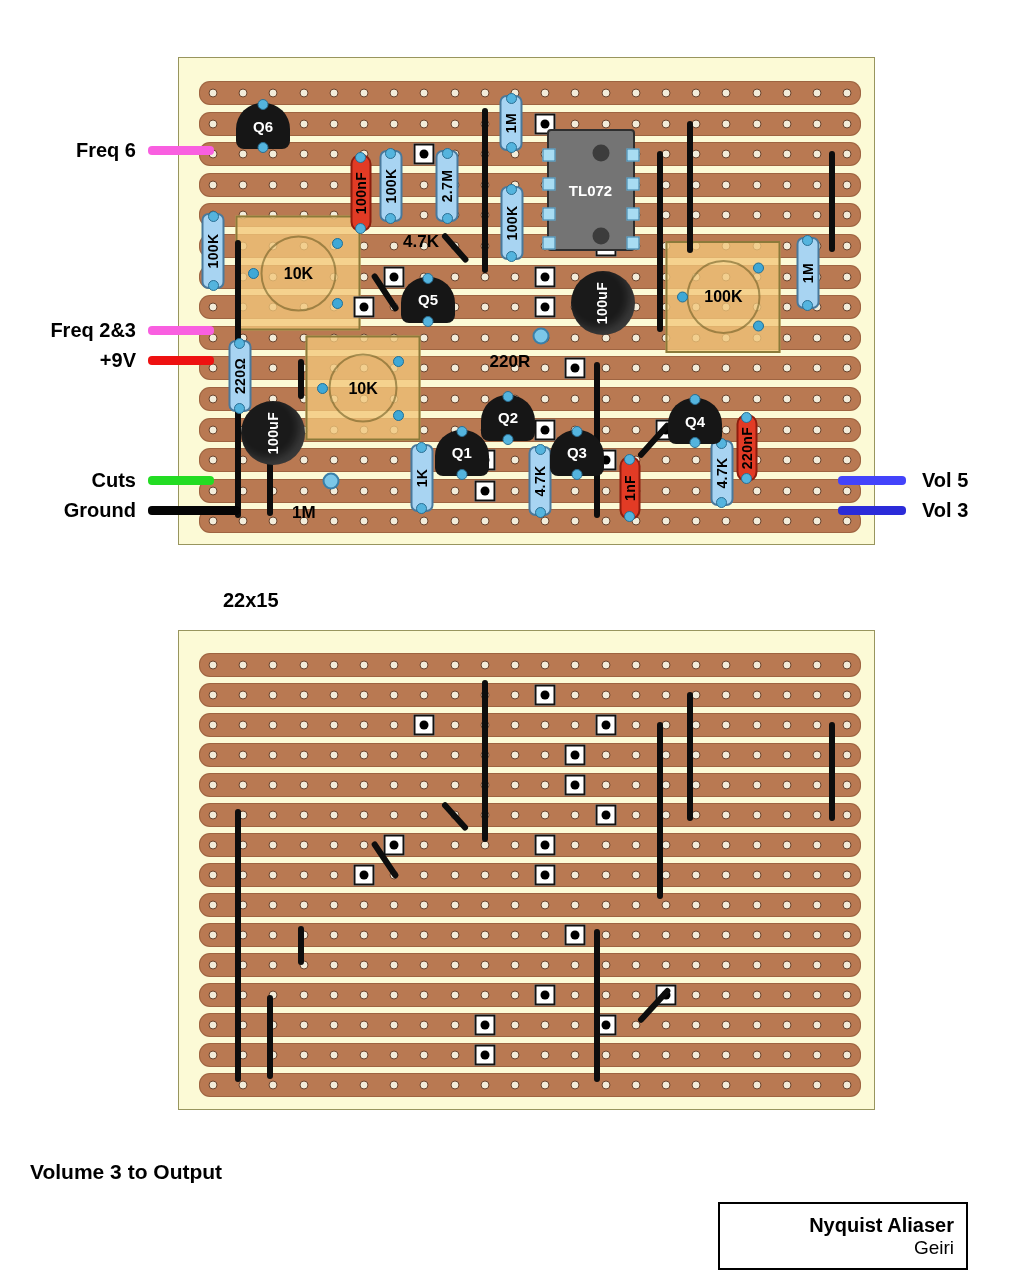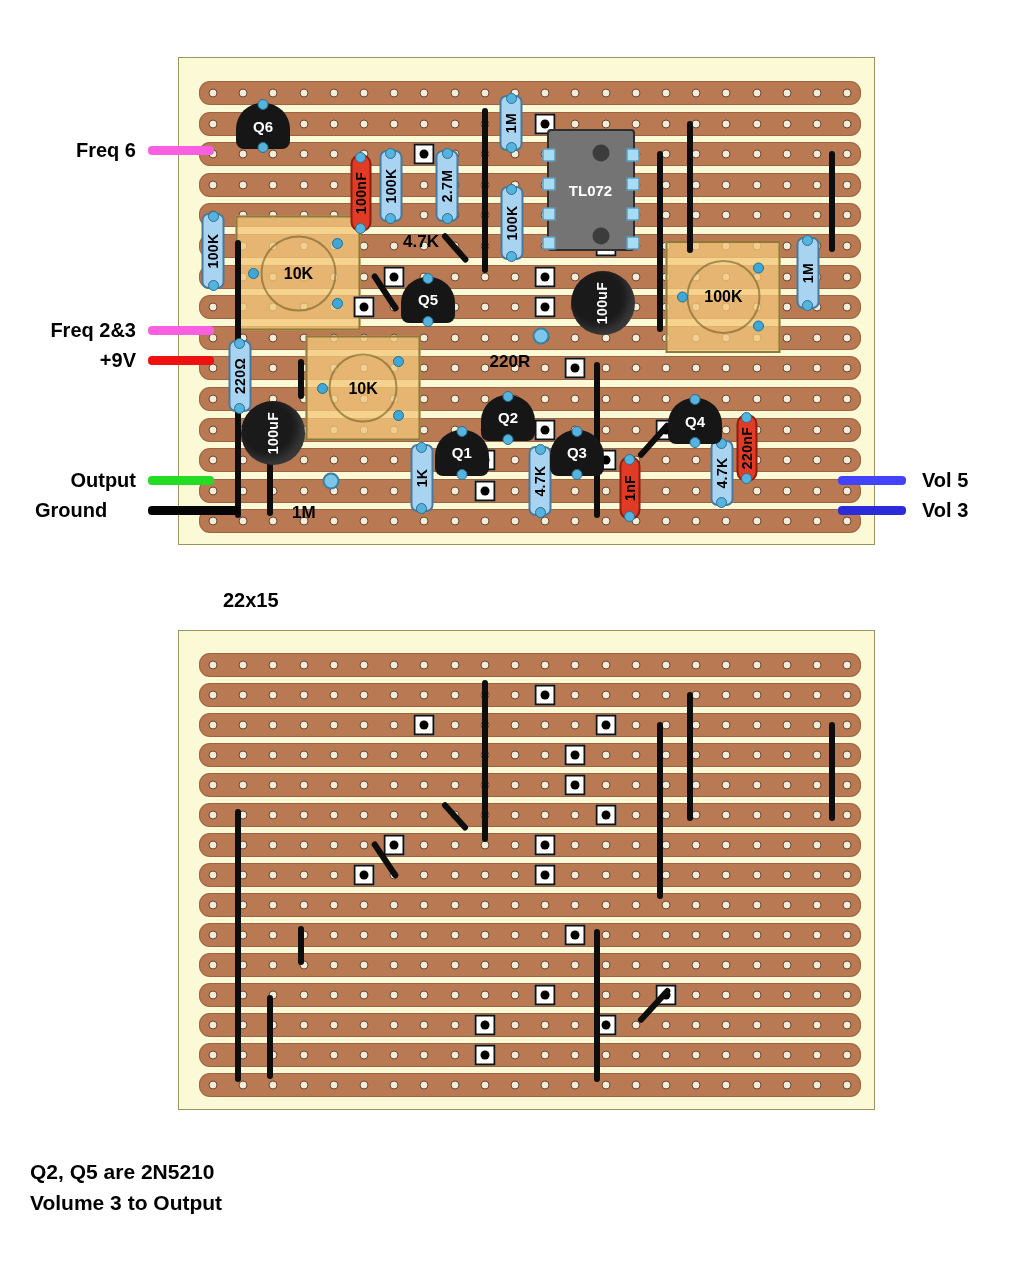--- a/index.html
+++ b/index.html
@@ -914,29 +914,32 @@
         <div class="link" style="left: 417.54px; top: 295px; width: 153px; transform: rotate(1.5708rad);"></div>
         <div class="link" style="left: 459.82px; top: 388px; width: 44.733px; transform: rotate(-0.829673rad);"></div>
       </div>
       <div class="wire" style="left: 148px; top: 145.5px; width: 66px; background: rgb(249, 95, 224);"></div>
       <div class="wire-label" style="left: 6px; width: 130px; text-align: right; top: 137px;">Freq 6</div>
       <div class="wire" style="left: 148px; top: 325.5px; width: 66px; background: rgb(249, 95, 224);"></div>
       <div class="wire-label" style="left: 6px; width: 130px; text-align: right; top: 317px;">Freq 2&amp;3</div>
       <div class="wire" style="left: 148px; top: 355.5px; width: 66px; background: rgb(238, 17, 17);"></div>
       <div class="wire-label" style="left: 6px; width: 130px; text-align: right; top: 347px;">+9V</div>
       <div class="wire" style="left: 148px; top: 475.5px; width: 66px; background: rgb(35, 220, 35);"></div>
-      <div class="wire-label" style="left: 6px; width: 130px; text-align: right; top: 467px;">Output</div>
+      <div class="wire-label" style="left: 6px; width: 130px; text-align: right; top: 467px;">Cuts</div>
       <div class="wire" style="left: 148px; top: 505.5px; width: 92px; background: rgb(5, 5, 5);"></div>
-      <div class="wire-label" style="left: 6px; width: 130px; text-align: center; top: 497px;">Ground</div>
+      <div class="wire-label" style="left: 6px; width: 130px; text-align: right; top: 497px;">Ground</div>
       <div class="wire" style="left: 838px; top: 475.5px; width: 68px; background: rgb(67, 67, 251);"></div>
       <div class="wire-label" style="left: 922px; width: 90px; text-align: left; top: 467px;">Vol 5</div>
       <div class="wire" style="left: 838px; top: 505.5px; width: 68px; background: rgb(43, 43, 217);"></div>
       <div class="wire-label" style="left: 922px; width: 90px; text-align: left; top: 497px;">Vol 3</div>
     </div>
 
   <div class="mid-label" style="left:180px; top:589px;margin-left:43px;">22x15</div>
 
   <div class="notes">
-    <div>Q2, Q5 are 2N5210</div>
     <div>Volume 3 to Output</div>
   </div>
 
+  <div class="title-box">
+    <div class="tb-title">Nyquist Aliaser</div>
+    <div class="tb-author">Geiri</div>
+  </div>
 </div>
 
 </body></html>

